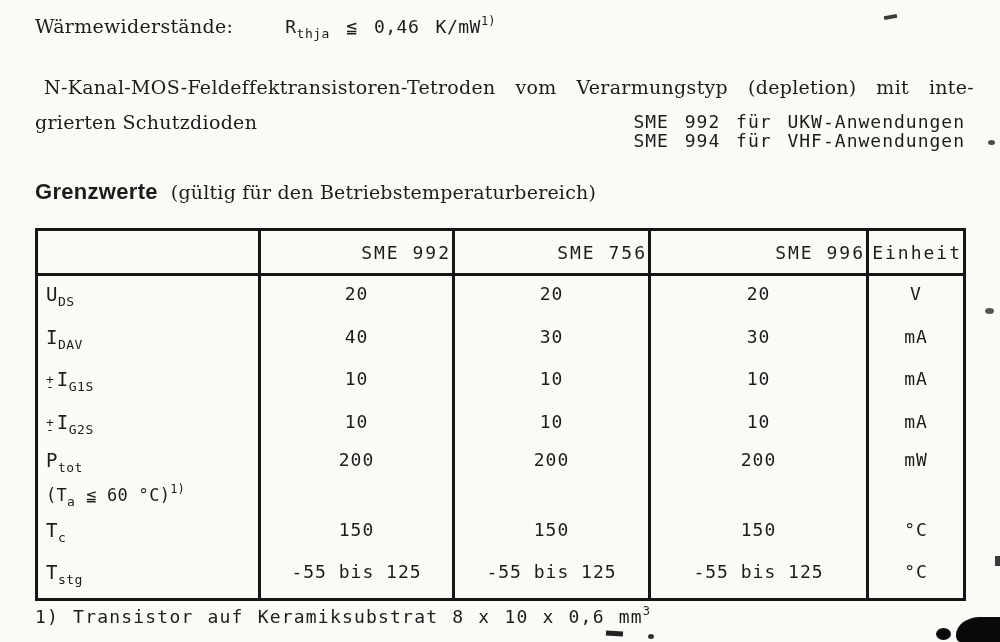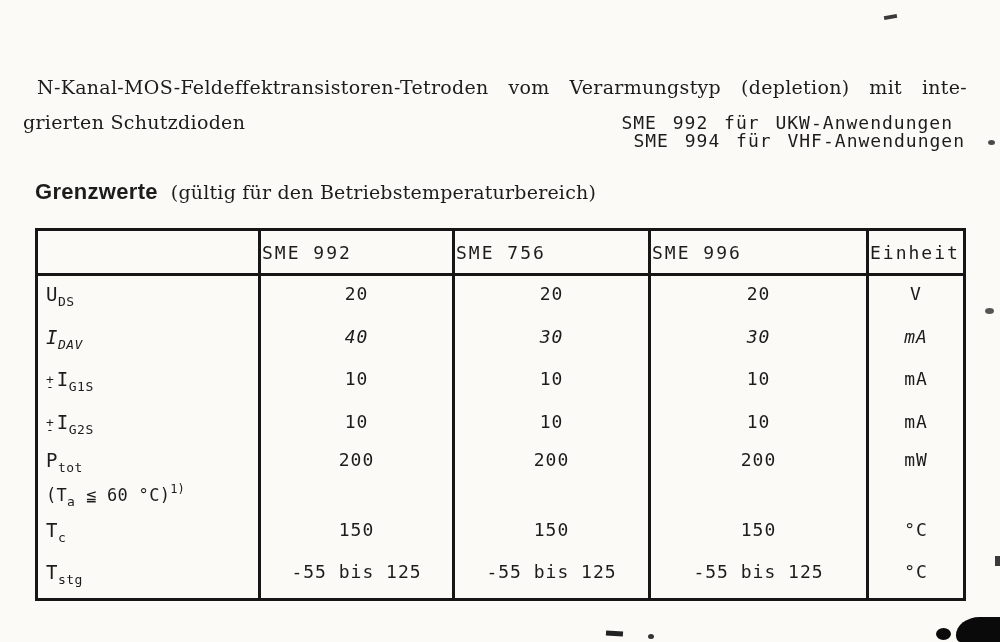--- a/index.html
+++ b/index.html
@@ -18,55 +18,55 @@
   
   .thermal { position:absolute; left:35px; top:14px; display:flex; align-items:baseline; }
   .t-label { font-size:19px; letter-spacing:0.3px; }
   .formula { font-size:18px; margin-left:52px; word-spacing:5px; letter-spacing:0.5px; }
 
   .sub { font-size:13px; vertical-align:-5px; letter-spacing:0.5px; }
   .sup { font-size:12px; vertical-align:8px; letter-spacing:0; }
 
   
   .intro-l1 {
-    position:absolute; left:37px; top:76px; width:930px;
+    position:absolute; left:44px; top:76px; width:930px;
     font-size:19px; letter-spacing:0.3px;
     text-align:justify; text-align-last:justify; white-space:nowrap;
   }
   .intro-l1 span { display:inline-block; width:100%; text-align:justify; text-align-last:justify; }
-  .row2 { position:absolute; left:23px; top:111px; width:930px; display:flex; justify-content:space-between; align-items:center; }
+  .row2 { position:absolute; left:35px; top:111px; width:930px; display:flex; justify-content:space-between; align-items:flex-start; }
   .intro-l2 { font-size:19px; letter-spacing:0.3px; }
   .sme { font-size:18px; letter-spacing:1px; word-spacing:4px; white-space:nowrap; }
   .sme .model-bold { font-weight:normal; }
   .row3 { position:absolute; left:35px; top:130px; width:930px; text-align:right; }
   .row4 { position:absolute; left:35px; top:179px; width:930px; display:flex; justify-content:space-between; align-items:baseline;gap:22px; }
   .h-title { font-family:"Liberation Sans", sans-serif; font-weight:700; font-size:22px; letter-spacing:0.3px; }
   .h-sub { font-size:19px; margin-left:9px; letter-spacing:0.2px; }
 
   
   table.limits {
     position:absolute; left:35px; top:228px; width:928px;
     border-collapse:collapse; table-layout:fixed;
     font-family:"DejaVu Sans Mono", monospace;
     border:3px solid #161616;
   }
   .limits th, .limits td { border-left:3px solid #161616; overflow:hidden; }
   .limits th:first-child, .limits td:first-child { border-left:none; }
   .limits thead th {
     border-bottom:3px solid #161616;
     height:40px; font-weight:normal; font-size:18px; letter-spacing:2px;
-    text-align:left; vertical-align:middle;
+    text-align:right; vertical-align:middle;
   }
   .limits tbody td {
     vertical-align:top; padding-top:7px;
     font-size:18px; letter-spacing:1px; text-align:center;
   }
   .limits td.lbl { text-align:left; padding-left:8px; font-size:19px; letter-spacing:0.5px; }
   .limits tbody tr.r0 { height:44px; }
-  .limits tbody tr.r1 { height:42px;font-style:italic; }
+  .limits tbody tr.r1 { height:42px; }
   .limits tbody tr.r2 { height:43px; }
   .limits tbody tr.r3 { height:38px; }
   .limits tbody tr.r4 { height:70px; }
   .limits tbody tr.r5 { height:42px; }
   .limits tbody tr.r6 { height:46px; }
   .pm {
     display:inline-flex; flex-direction:column; align-items:center;
     font-size:13px; line-height:7px; vertical-align:2px; margin-right:3px; letter-spacing:0;
   }
   .note { font-size:17px; margin-top:7px; letter-spacing:0.3px; white-space:nowrap; }
@@ -83,20 +83,24 @@
   .a5 { left:606px; top:631px; width:17px; height:5px; transform:rotate(4deg); background:#222; }
   .a6 { left:648px; top:634px; width:6px; height:5px; border-radius:50%; background:#333; }
   .blob1 { right:0; bottom:0; width:44px; height:25px; background:#0a0a0a; border-radius:70% 0 0 12% / 95% 0 0 35%; }
   .blob2 { left:936px; bottom:2px; width:15px; height:12px; background:#0a0a0a; border-radius:50%; }
 </style>
 </head>
 <body>
 
 <div class="page">
 
+  <div class="thermal">
+    <span class="serif t-label">Wärmewiderstände:</span>
+    <span class="mono formula"><span>R</span><span class="sub">thja</span><span> ≦ 0,46 K/mW</span><span class="sup">1)</span></span>
+  </div>
 
   <div class="serif intro-l1"><span>N-Kanal-MOS-Feldeffektransistoren-Tetroden vom Verarmungstyp (depletion) mit inte-</span></div>
 
   <div class="row2">
     <span class="serif intro-l2">grierten Schutzdioden</span>
     <span class="mono sme"><span>SME</span> <span class="model-bold">992</span> <span>für UKW-Anwendungen</span></span>
   </div>
 
   <div class="row3">
     <span class="mono sme"><span>SME</span> <span>994</span> <span>für VHF-Anwendungen</span></span>
@@ -181,20 +185,21 @@
       <tr class="r6">
         <td class="lbl"><span>T</span><span class="sub">stg</span></td>
         <td>-55 bis 125</td>
         <td>-55 bis 125</td>
         <td>-55 bis 125</td>
         <td>°C</td>
       </tr>
     </tbody>
   </table>
 
+  <div class="mono footnote"><span>1) Transistor auf Keramiksubstrat 8 x 10 x 0,6 mm</span><span class="sup">3</span></div>
 
   <div class="artifact a1"></div>
   <div class="artifact a2"></div>
   <div class="artifact a3"></div>
   <div class="artifact a4"></div>
   <div class="artifact a5"></div>
   <div class="artifact a6"></div>
   <div class="artifact blob1"></div>
   <div class="artifact blob2"></div>
 

